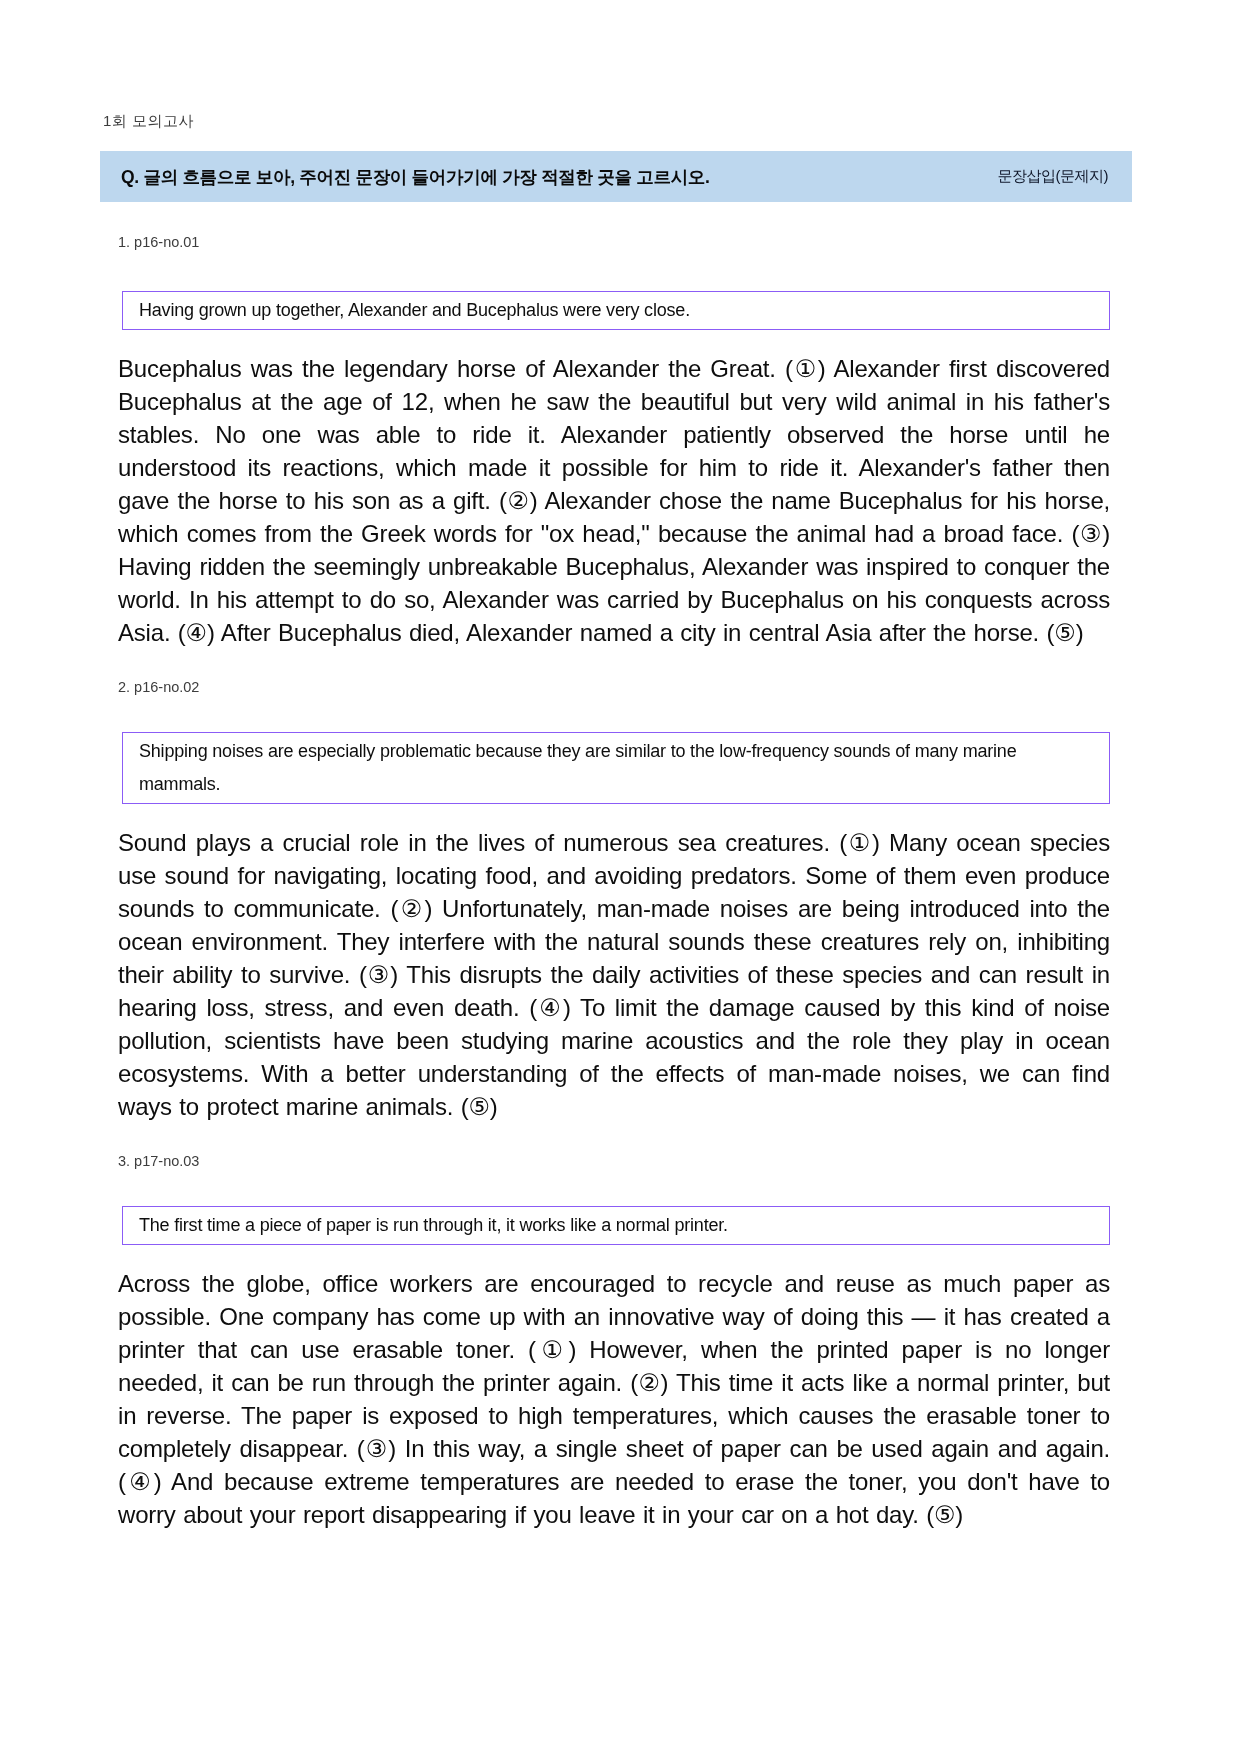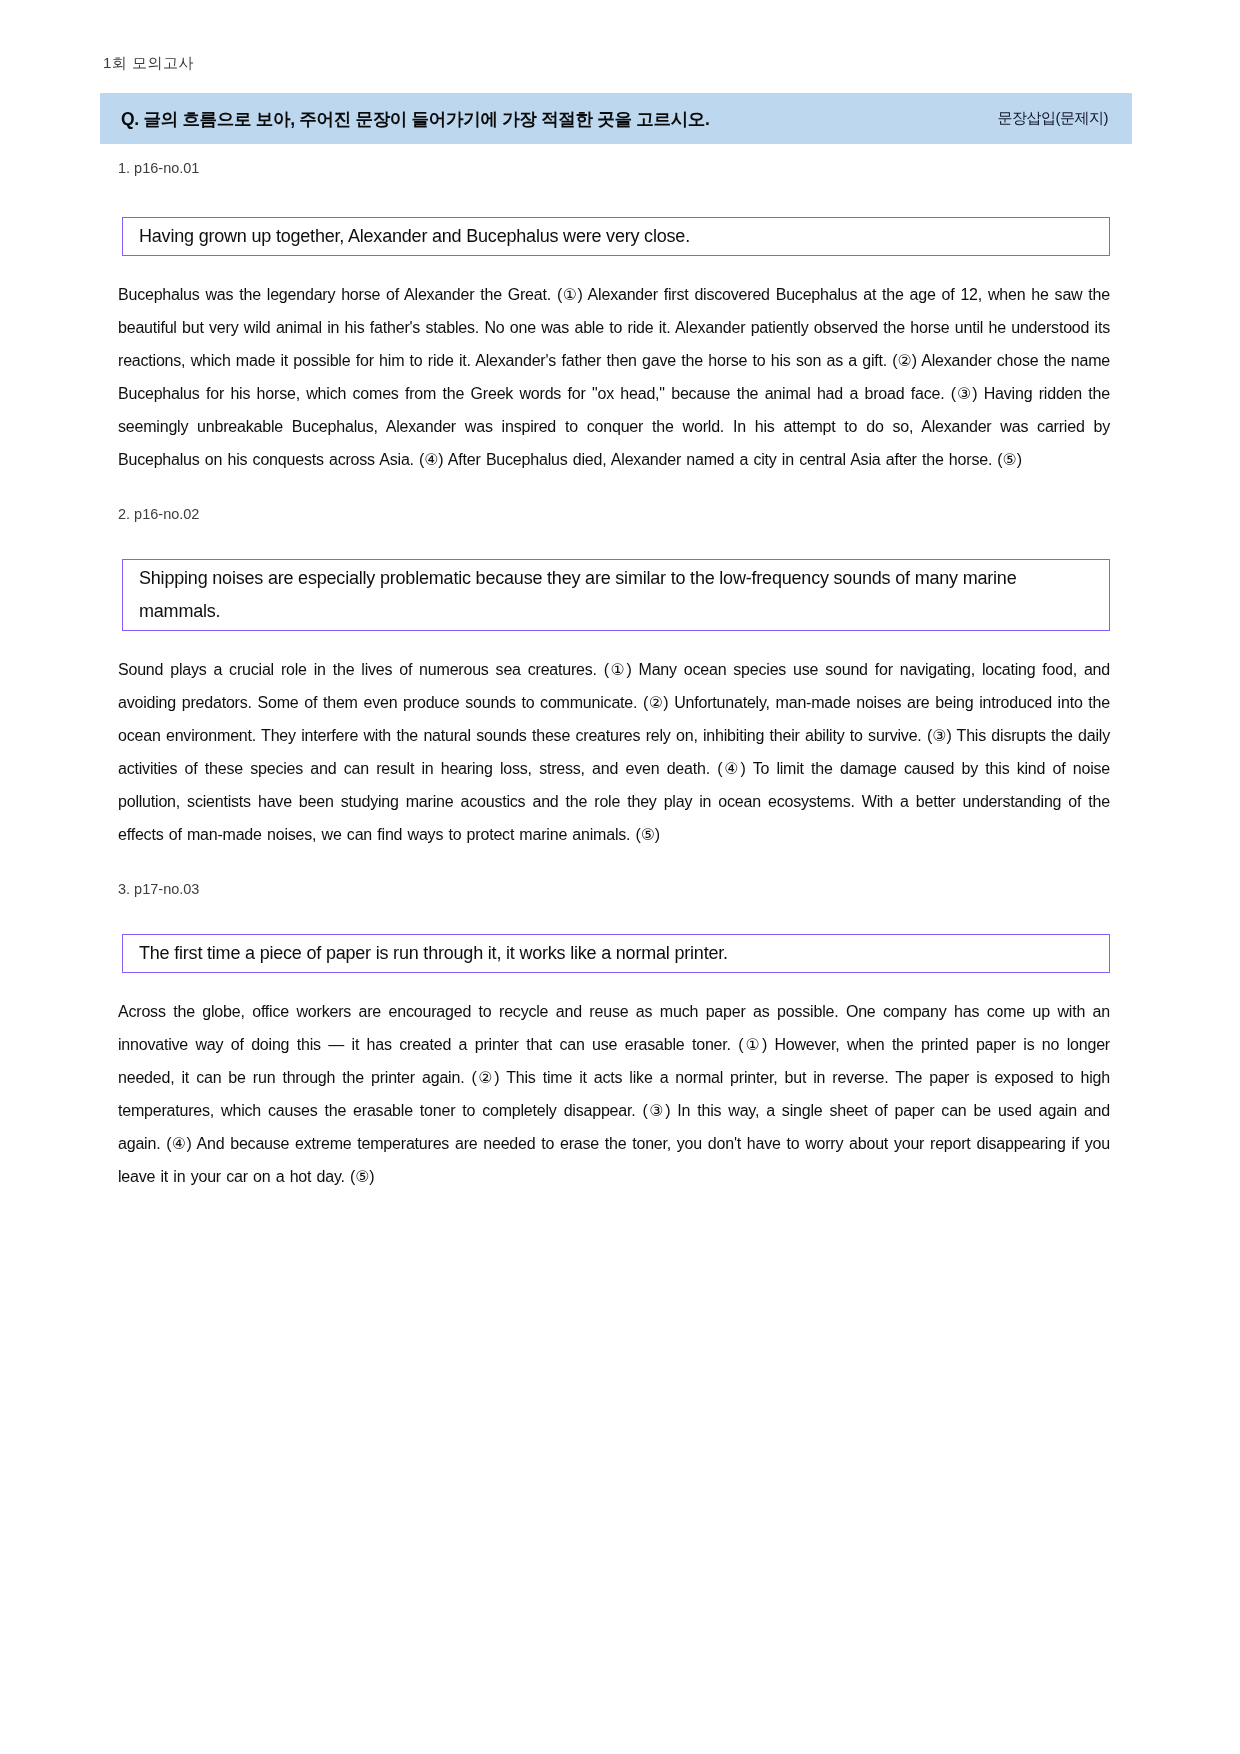--- a/index.html
+++ b/index.html
@@ -6,21 +6,21 @@
   .page {
     position: relative;
     width: 1240px;
     height: 1754px;
     margin: 0 auto;
     background: #ffffff;
     font-family: "Liberation Sans", "DejaVu Sans", sans-serif;
     color: #111111;
     overflow: hidden;
     box-sizing: border-box;
-    padding-top: 54px;
+    padding-top: 112px;
   }
   .doc-label {
     margin-left: 103px;
     font-size: 15px;
     color: #3c3c3c;
     letter-spacing: 0.5px;
     line-height: 18px;
   }
   .qbar {
     margin: 21px 0 0 100px;
@@ -46,39 +46,39 @@
     letter-spacing: -0.5px;
     text-decoration: none;
     cursor: pointer;
   }
   .qnum {
     margin-left: 118px;
     font-size: 14.5px;
     color: #3d3d3d;
     line-height: 17px;
   }
-  .qnum.first  { margin-top: 16px; }
+  .qnum.first  { margin-top: 32px; }
   .qnum.later  { margin-top: 30px; }
   .qnum.last   { margin-top: 54px; }
   .sentence-box {
     margin: 36px 0 0 122px;
     width: 988px;
     box-sizing: border-box;
     border: 1px solid #8b5cf6;
     padding: 2px 16px;
     font-size: 18px;
     line-height: 33px;
     color: #0e0e0e;
     letter-spacing: -0.2px;
   }
   .sentence-box.first-box { margin-top: 40px; }
   .passage {
     margin: 22px 0 0 118px;
     width: 992px;
-    font-size: 16px;
+    font-size: 24px;
     line-height: 33px;
     text-align: justify;
     color: #0e0e0e;
     letter-spacing: -0.2px;
     word-spacing: 1px;
   }
 </style>
 </head>
 <body>
 

